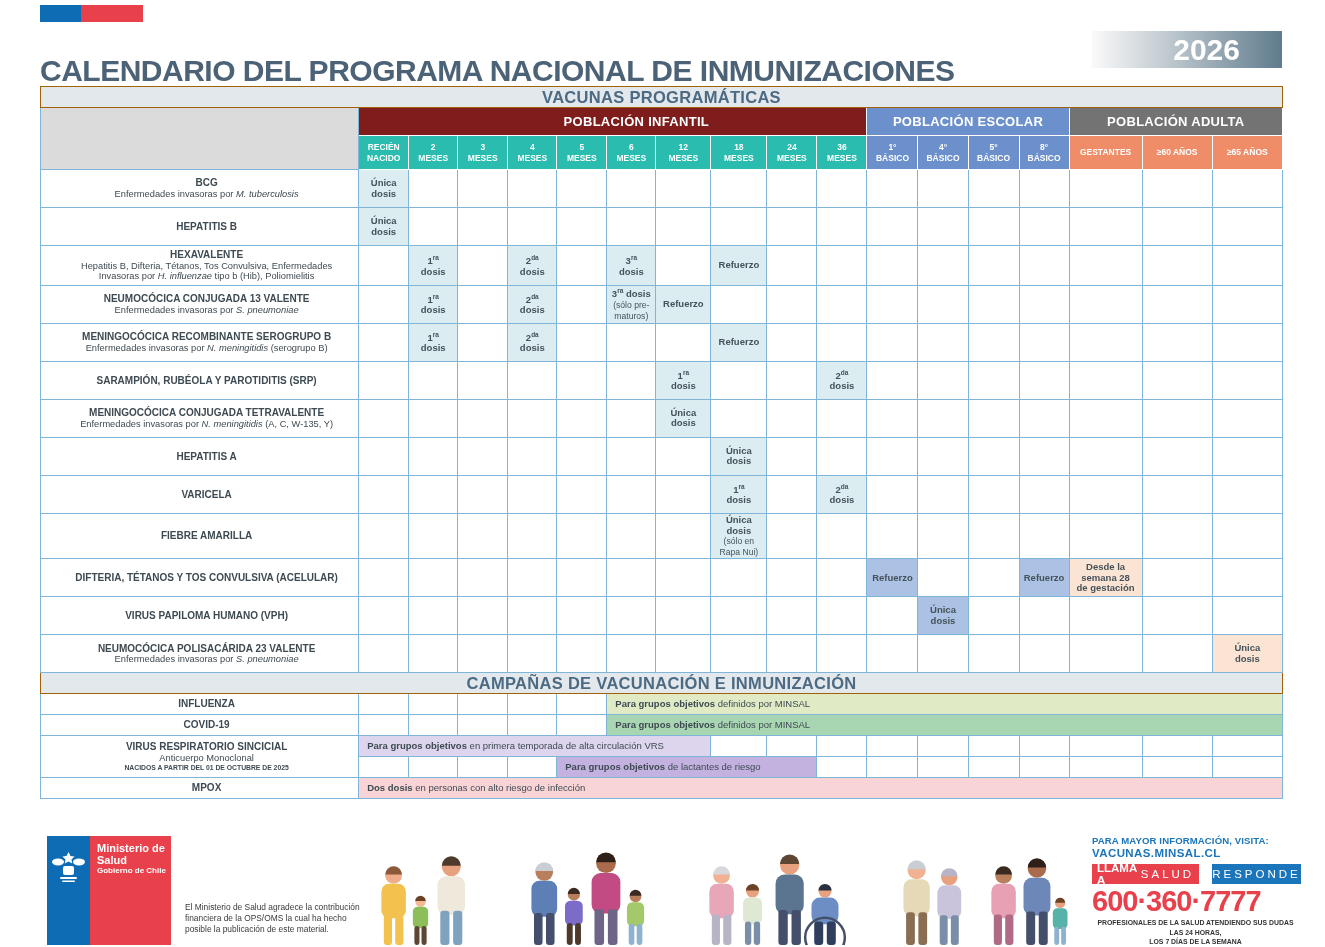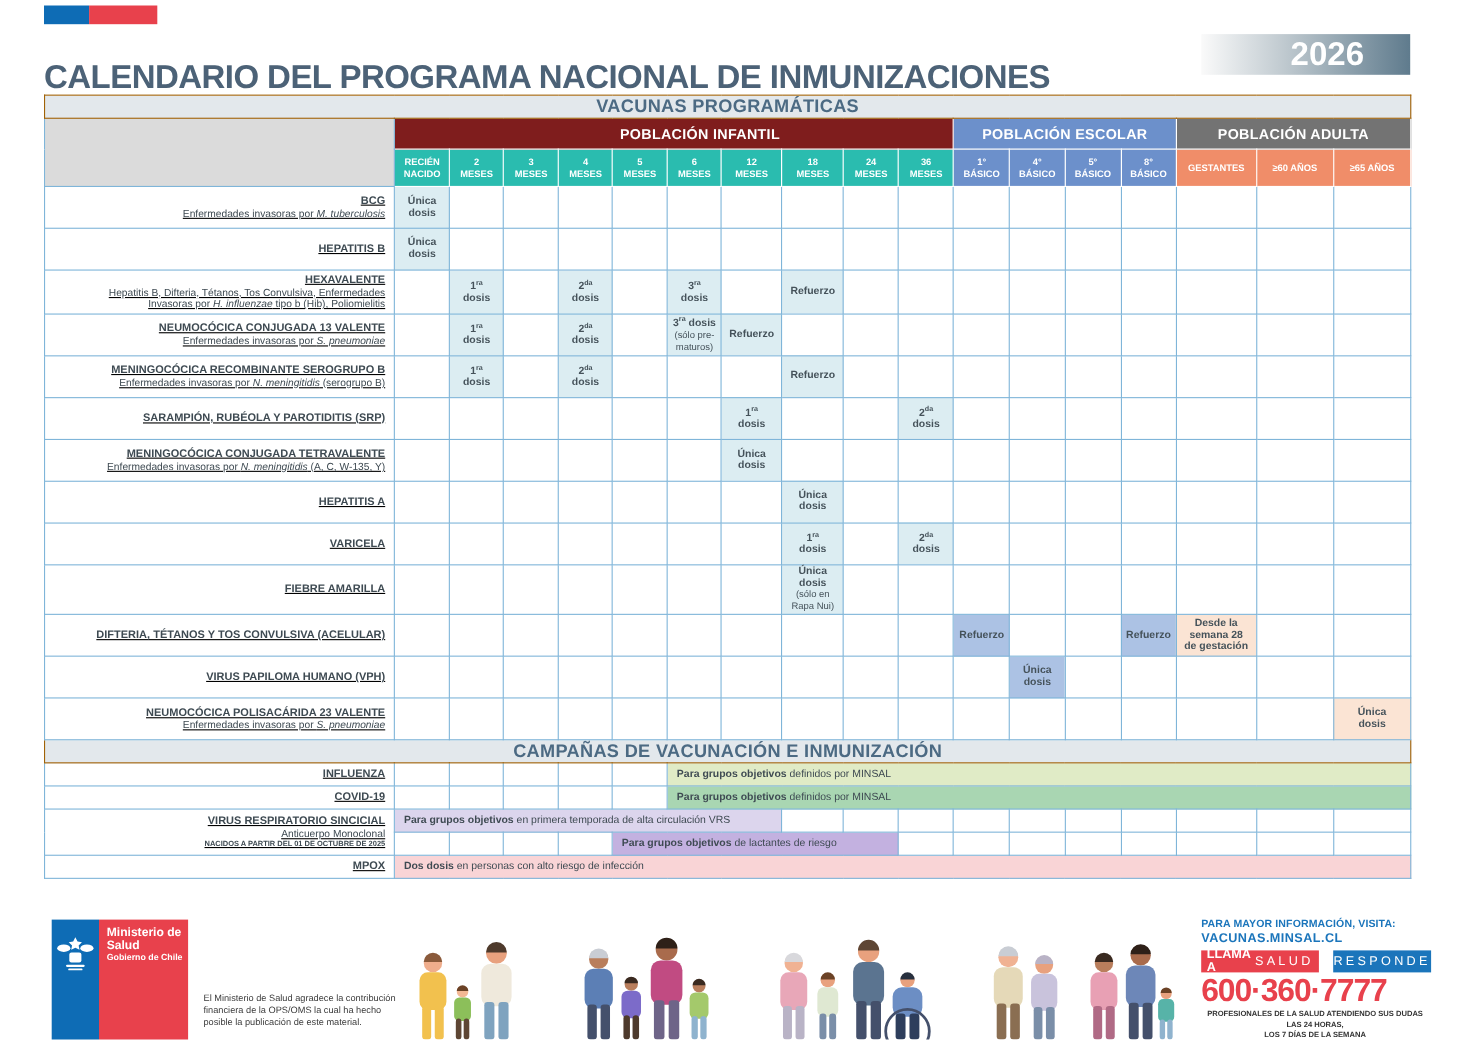--- a/index.html
+++ b/index.html
@@ -20,21 +20,21 @@
   table.cal { position:absolute; left:40px; top:86px; width:1243px; border-collapse:collapse; table-layout:fixed; }
   table.cal td { border:1px solid #7FB5D9; vertical-align:middle; }
   tr.section td { height:21px; background:#E3E8EC; border:1px solid #a16207; color:#4C6A83;
                   font-size:16.5px; font-weight:bold; text-align:center; letter-spacing:0.3px; }
   tr.grow td.corner { background:#DBDBDB; }
   tr.grow td.ghdr { height:28px; color:#fff; font-size:13px; font-weight:bold; text-align:center;
                     border:1px solid #fff; letter-spacing:0.3px; }
   tr.chdr td { height:34px; color:#fff; font-size:8.5px; font-weight:bold; text-align:center;
                border:1px solid #fff; white-space:pre-line; line-height:1.2; }
   tr.vrow td { height:38px; background:#fff; }
-  td.rowlabel { text-align:right; padding:3px 8px 3px 22px;text-decoration:underline; }
+  td.rowlabel { text-align:center; padding:3px 8px 3px 22px; }
   .vname { font-size:10px; font-weight:bold; color:#3E4A52; line-height:1.15; }
   .vsub  { font-size:9.3px; color:#3E4A52; line-height:1.15; }
   .vsub .i { font-style:italic; }
   td.dose { font-size:9.5px; font-weight:bold; color:#45525A; text-align:center;
             white-space:pre-line; line-height:1.12; padding:1px; }
   td.dose sup { font-size:6.5px; }
   td.dose .r { font-weight:normal; font-size:8.6px; }
   tr.vrow td.empty, tr.crow td.empty { background:#fff; }
   tr.crow td { height:21px; }
   td.bar { font-size:9.5px; color:#3E4A52; text-align:left; padding:1px 4px 1px 8px; line-height:1.1; }

